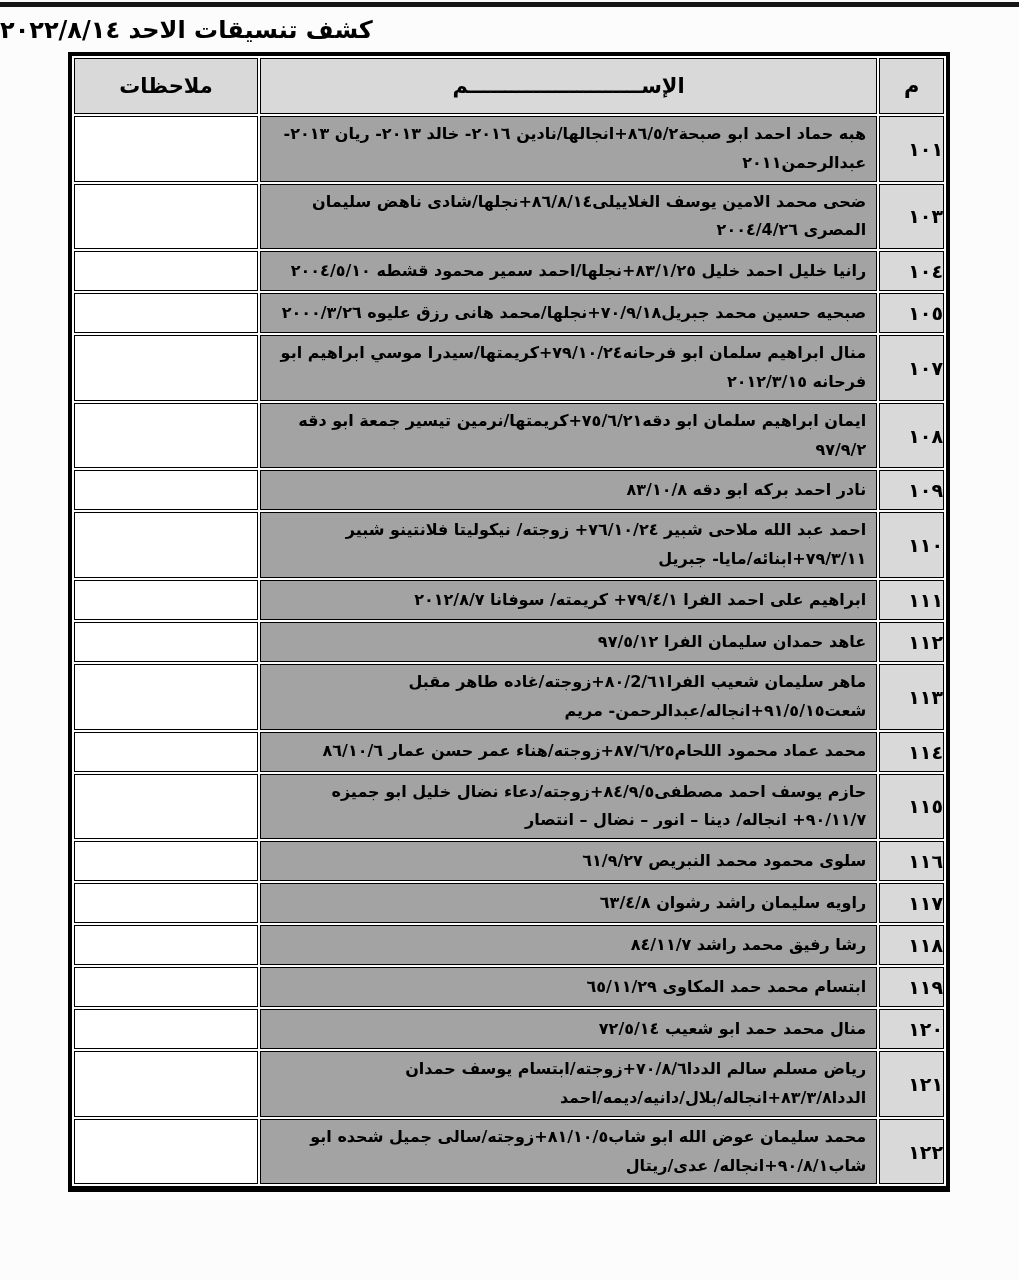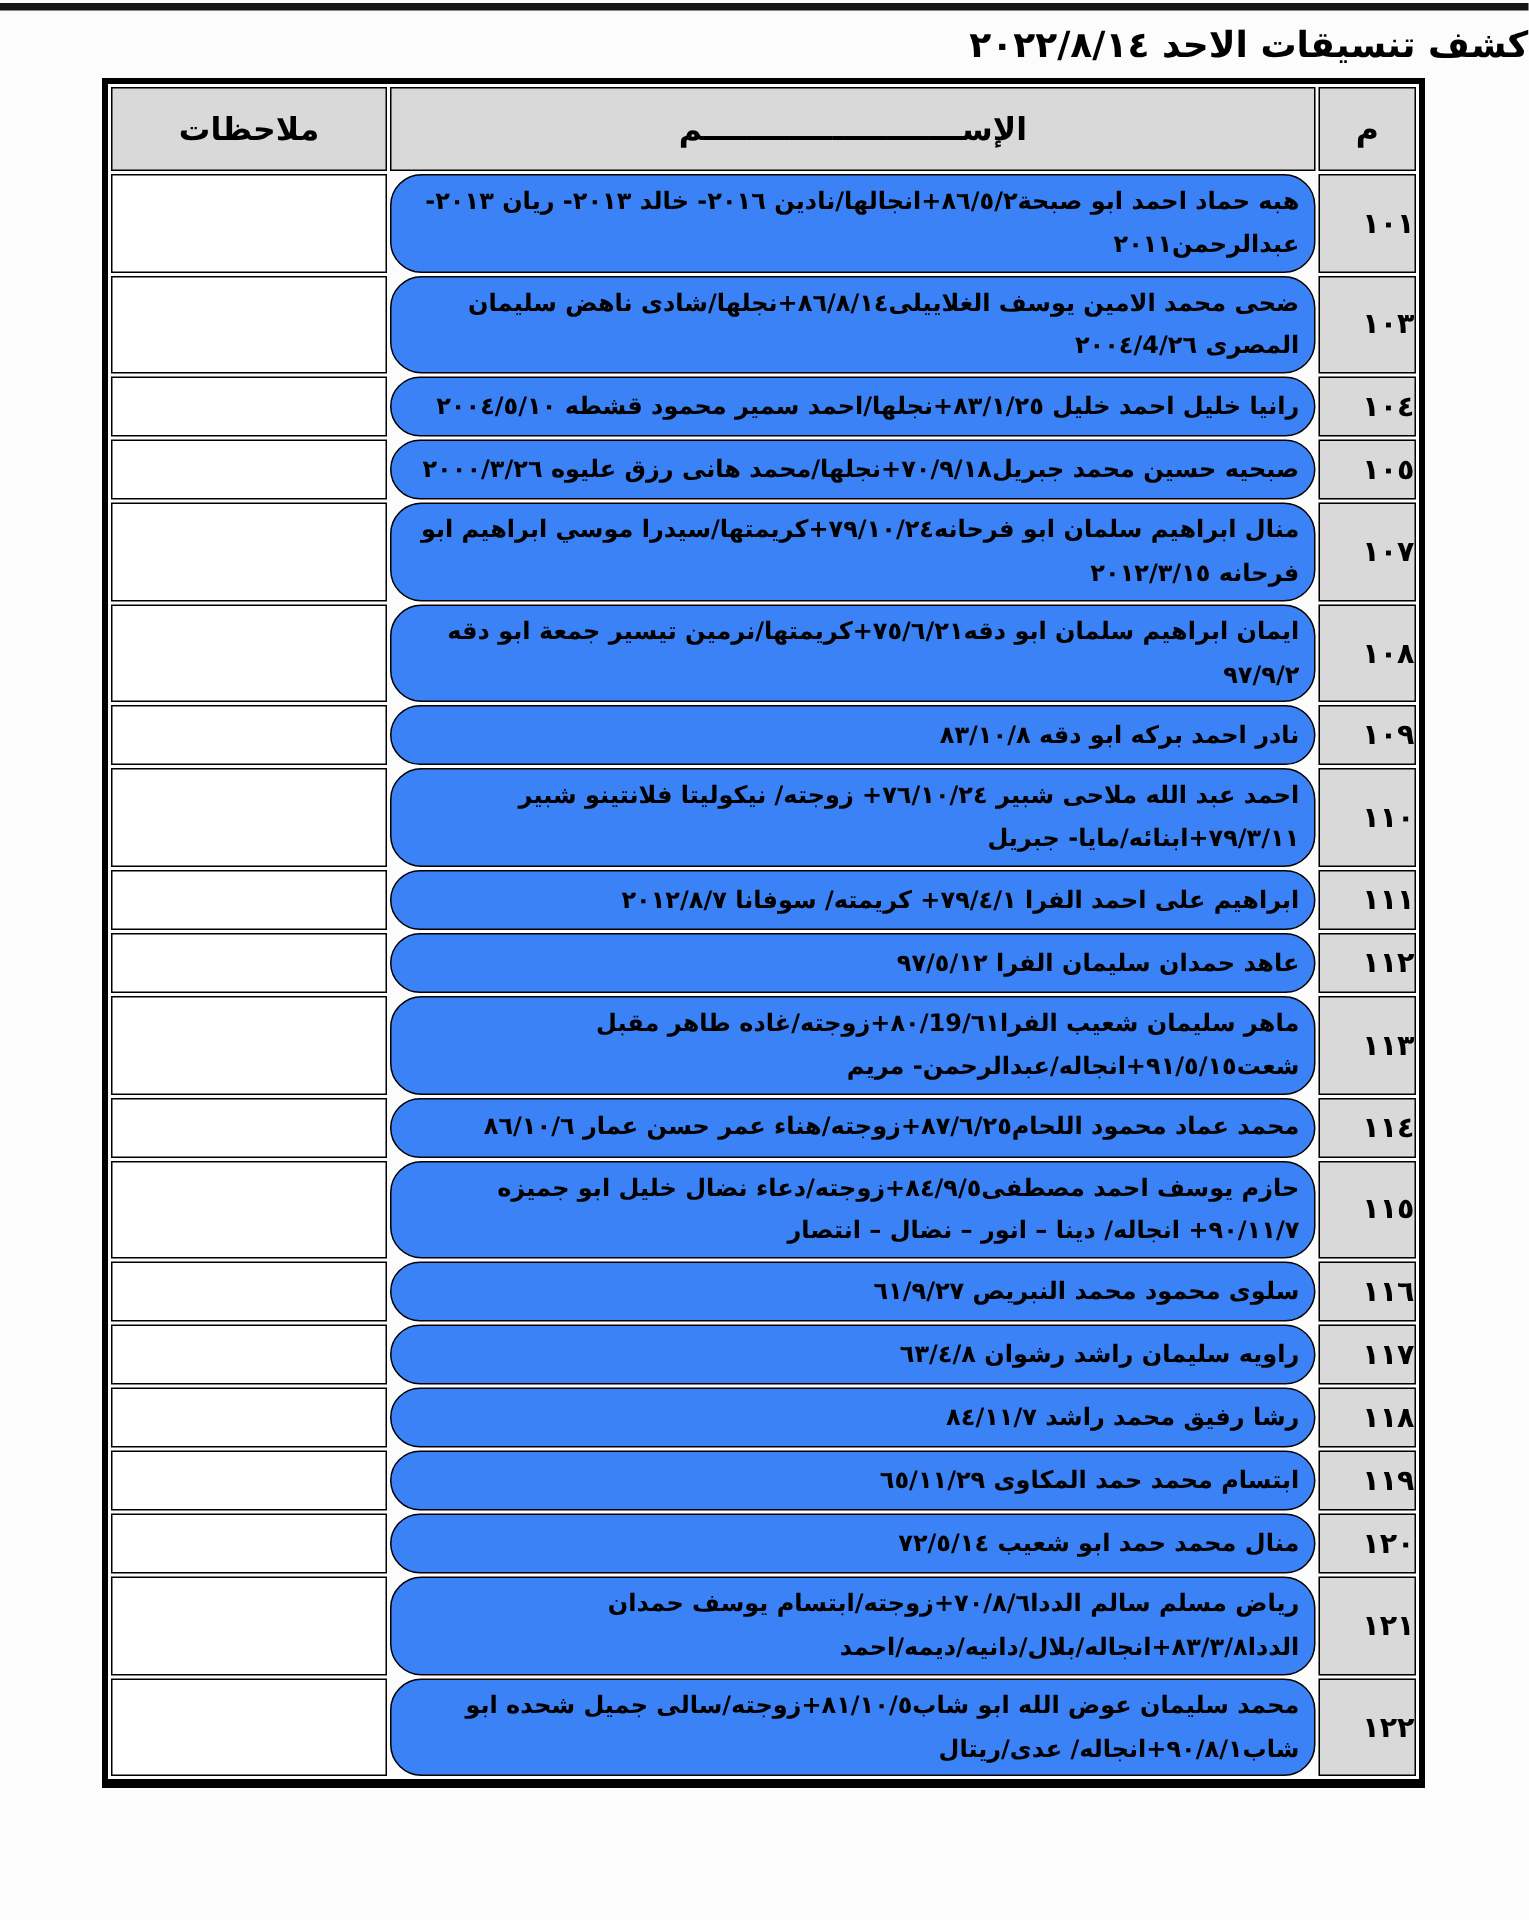--- a/index.html
+++ b/index.html
@@ -14,21 +14,21 @@
   }
   .top-edge {
     position: absolute;
     top: 2px; left: 0;
     width: 100%;
     height: 5px;
     background: #151515;
   }
   .title {
     margin: 16px 0 8px 0;
-    text-align: right;
+    text-align: left;
     font-size: 24px;
     font-weight: 700;
     letter-spacing: 0;
   }
   .table-wrap {
     margin: 0 69px 0 68px;
   }
   table.sheet {
     width: 100%;
     border-collapse: separate;
@@ -52,27 +52,26 @@
   th.col-notes { width: 184px; }
   td.num {
     background: #d9d9d9;
     text-align: center;
     font-size: 19px;
     letter-spacing: 6px;
     height: 40px;
     padding-left: 28px;
   }
   td.name {
-    background: #3b82f6;
+    background: #a3a3a3;
     text-align: right;
     padding: 3px 10px;
     font-size: 16px;
     line-height: 1.8;
     height: 40px;
-    border-radius: 21px;
   }
   td.notes {
     background: #ffffff;
     height: 40px;
   }
 </style>
 </head>
 <body>
 
 <div class="top-edge"></div>
@@ -134,21 +133,21 @@
         <td class="name">ابراهيم على احمد الفرا ٧٩/٤/١+ كريمته/ سوفانا ٢٠١٢/٨/٧</td>
         <td class="notes"></td>
       </tr>
       <tr>
         <td class="num">١١٢</td>
         <td class="name">عاهد حمدان سليمان الفرا ٩٧/٥/١٢</td>
         <td class="notes"></td>
       </tr>
       <tr>
         <td class="num">١١٣</td>
-        <td class="name">ماهر سليمان شعيب الفرا٨٠/19/٦١+زوجته/غاده طاهر مقبل شعت٩١/٥/١٥+انجاله/عبدالرحمن- مريم</td>
+        <td class="name">ماهر سليمان شعيب الفرا٨٠/2/٦١+زوجته/غاده طاهر مقبل شعت٩١/٥/١٥+انجاله/عبدالرحمن- مريم</td>
         <td class="notes"></td>
       </tr>
       <tr>
         <td class="num">١١٤</td>
         <td class="name">محمد عماد محمود اللحام٨٧/٦/٢٥+زوجته/هناء عمر حسن عمار ٨٦/١٠/٦</td>
         <td class="notes"></td>
       </tr>
       <tr>
         <td class="num">١١٥</td>
         <td class="name">حازم يوسف احمد مصطفى٨٤/٩/٥+زوجته/دعاء نضال خليل ابو جميزه ٩٠/١١/٧+ انجاله/ دينا – انور – نضال – انتصار</td>

